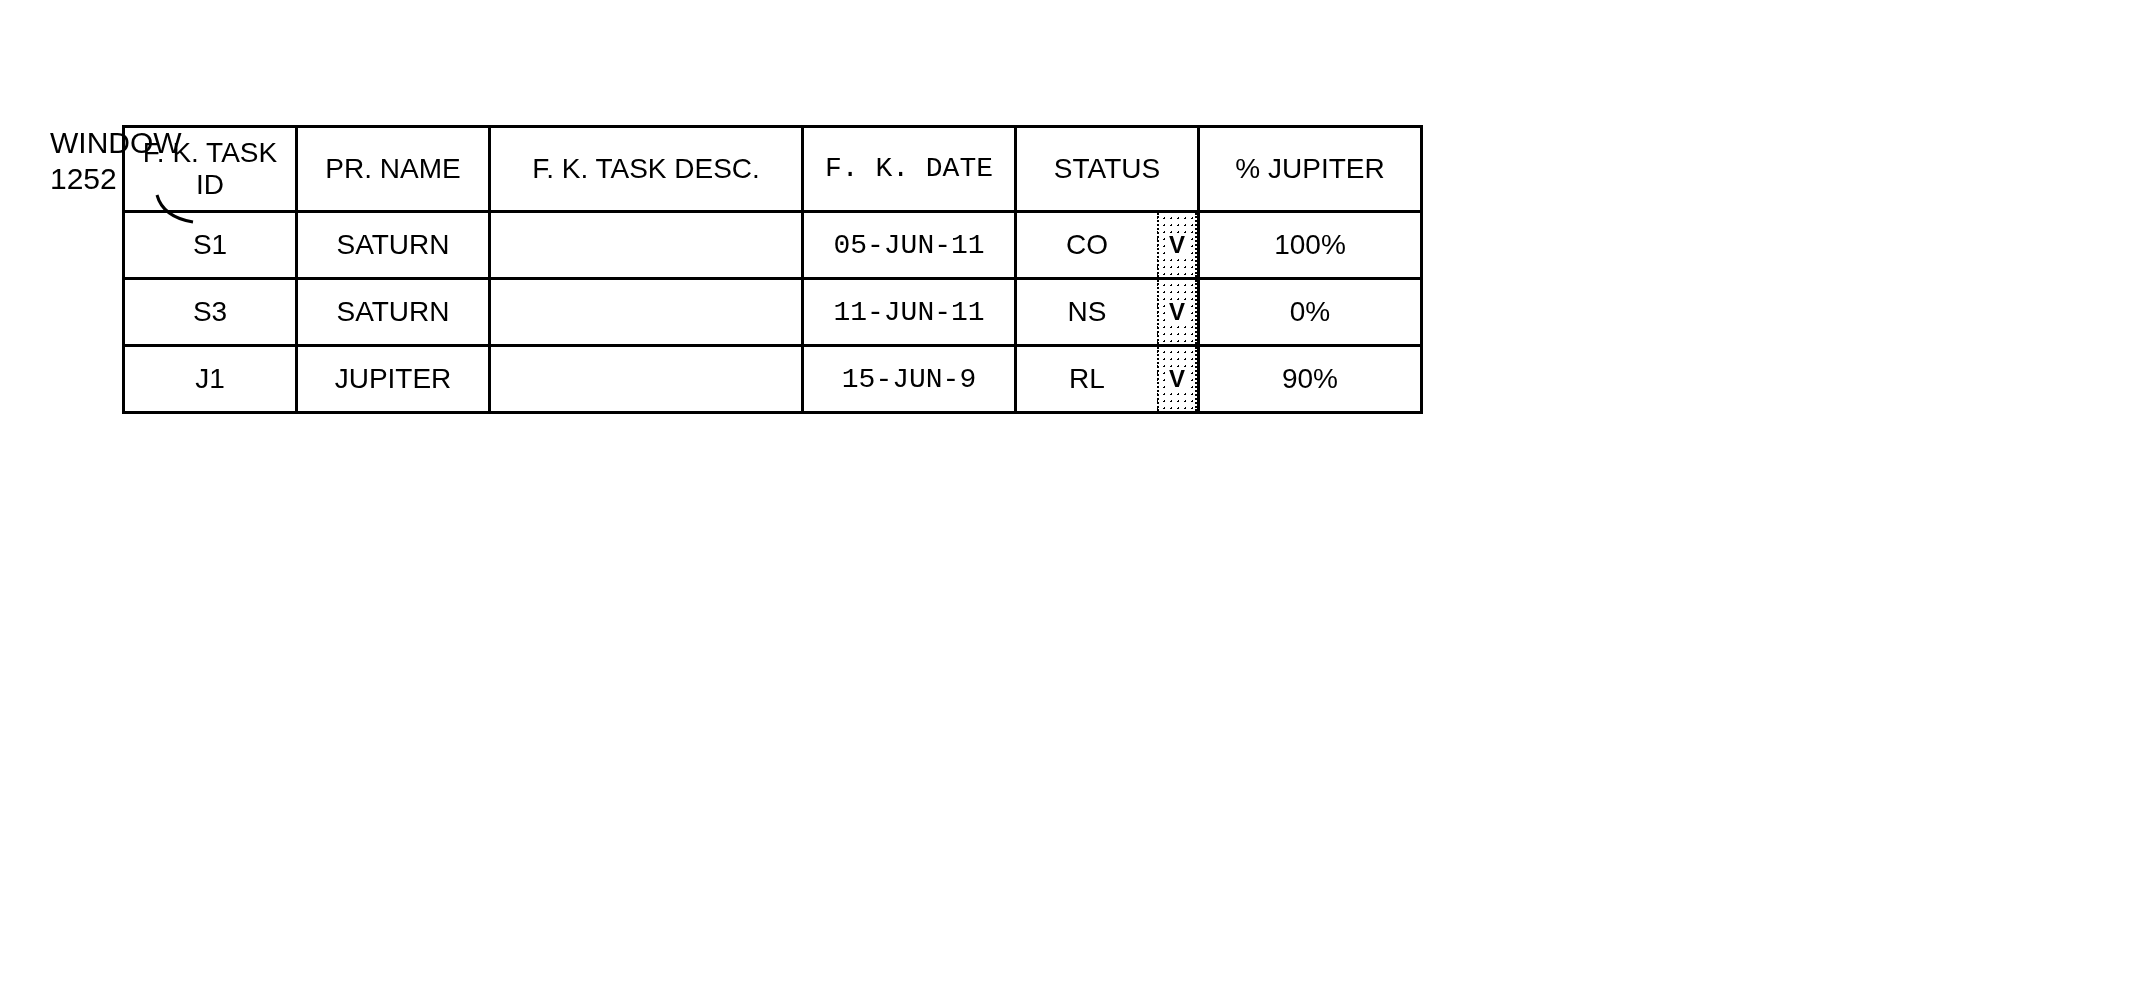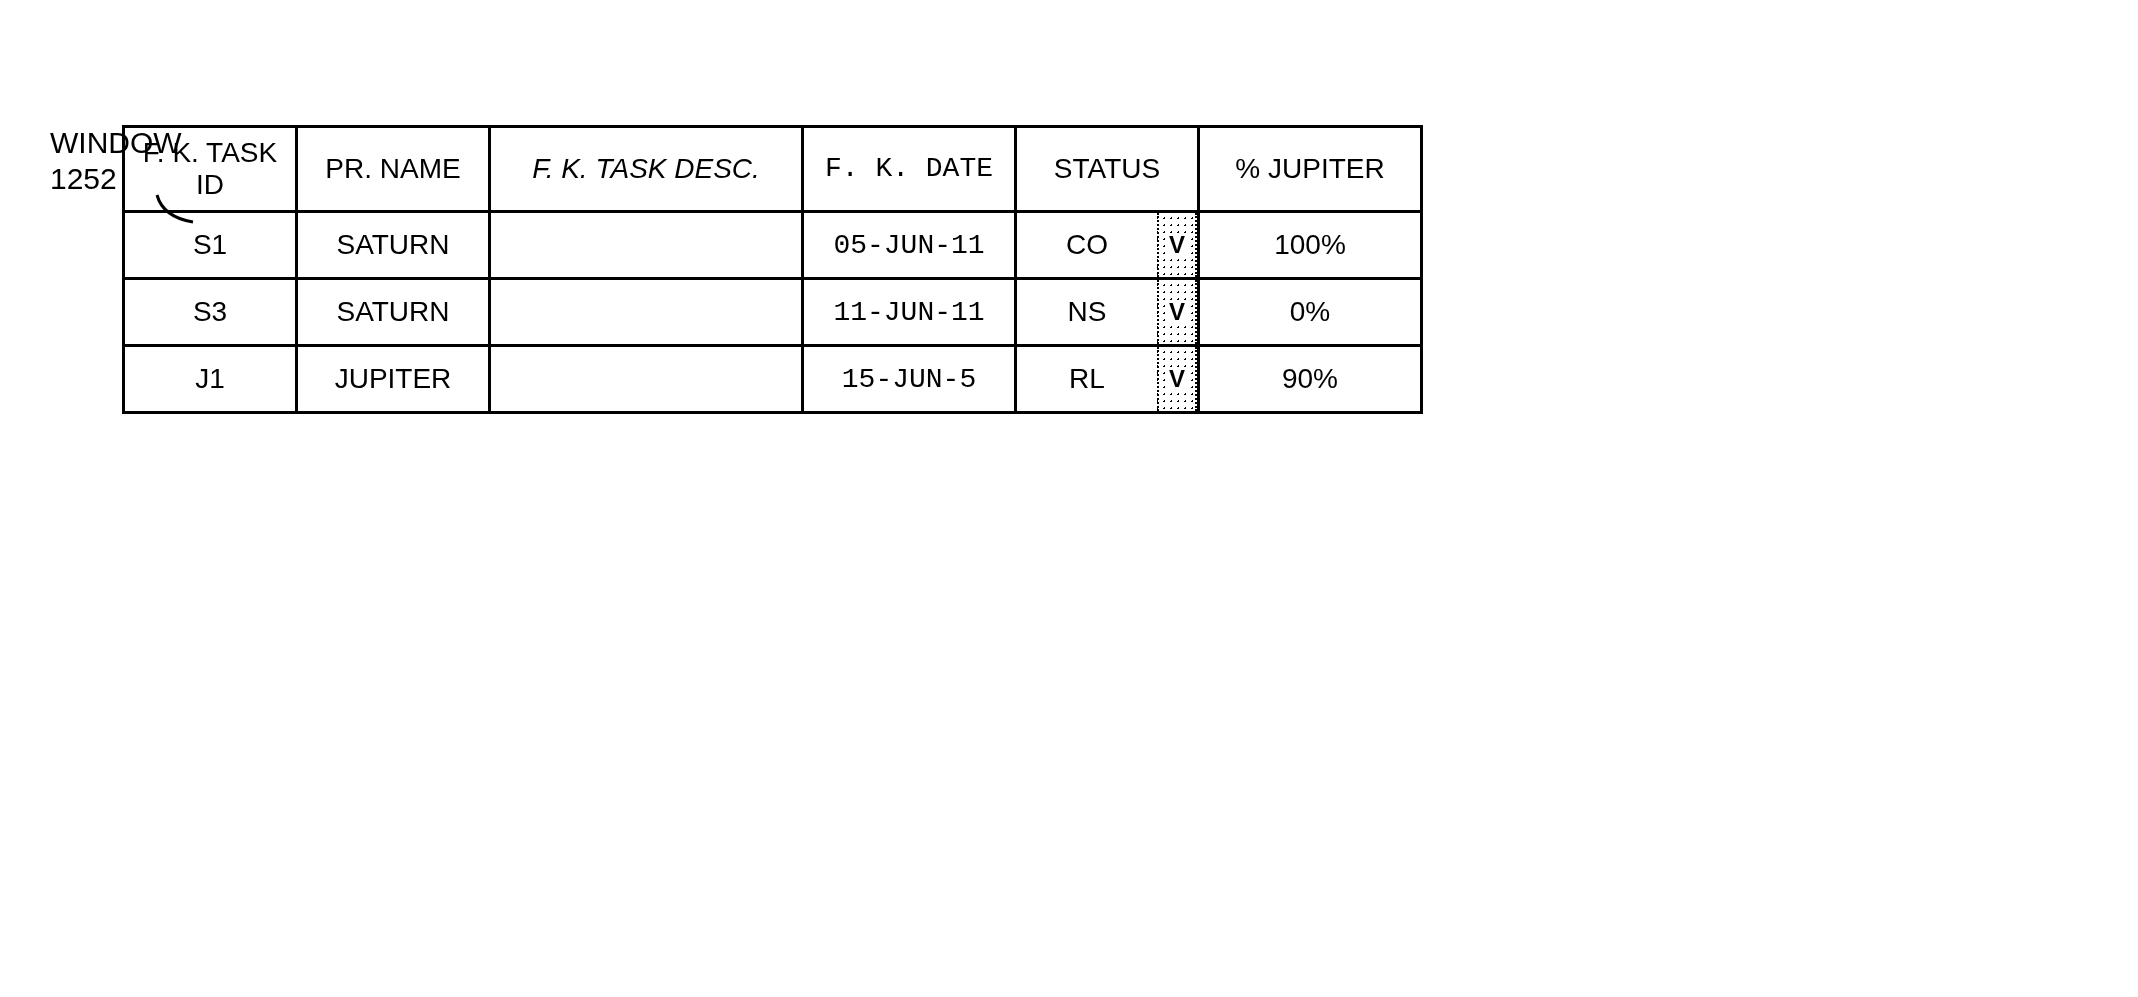--- a/index.html
+++ b/index.html
@@ -43,21 +43,21 @@
   }
   th {
     height: 82px;
     line-height: 1.15;
   }
   td {
     height: 64px;
   }
   .col-taskid   { width: 150px; }
   .col-prname   { width: 170px; }
-  .col-taskdesc { width: 290px; font-style: italic; }
+  .col-taskdesc { width: 290px; }
   .col-date     { width: 190px; font-family: Liberation Mono, monospace; }
   .col-status   { width: 120px; border-right: none; }
   .col-drop     { width: 40px;  border-left: none; padding: 0; }
   .col-pct      { width: 200px; }
 
   .status-header {
     
   }
 
   .drop-btn {
@@ -131,21 +131,21 @@
           <td class="col-status">NS</td>
           <td class="col-drop"><div class="drop-btn">
                 <span>V</span>
               </div></td>
           <td class="col-pct">0%</td>
         </tr>
         <tr>
           <td class="col-taskid">J1</td>
           <td class="col-prname">JUPITER</td>
           <td class="col-taskdesc"></td>
-          <td class="col-date">15-JUN-5</td>
+          <td class="col-date">15-JUN-9</td>
           <td class="col-status">RL</td>
           <td class="col-drop"><div class="drop-btn">
                 <span>V</span>
               </div></td>
           <td class="col-pct">90%</td>
         </tr>
       </tbody>
     </table>
   </div>
 </div>

